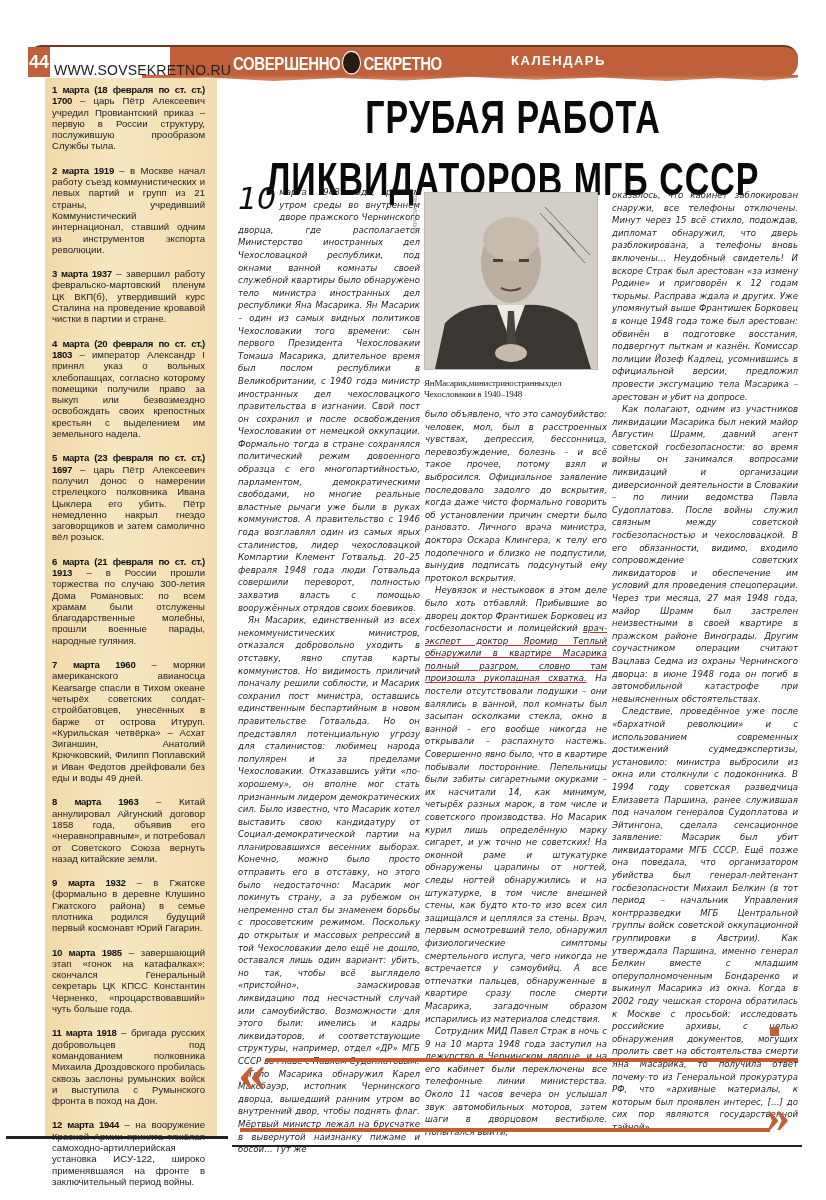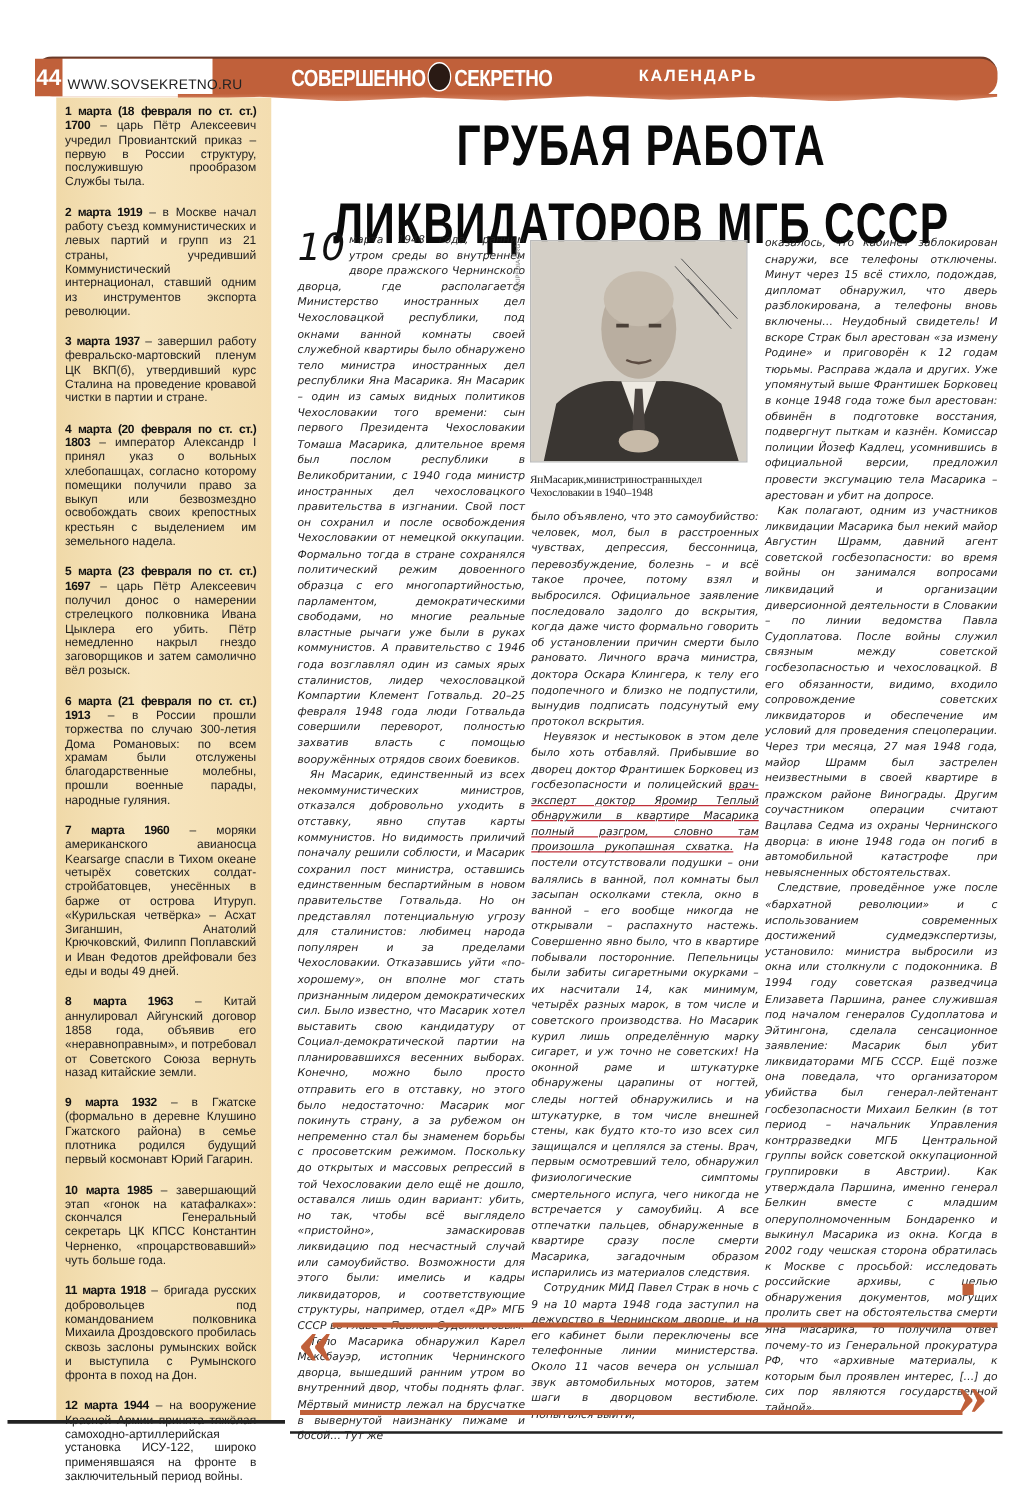--- a/index.html
+++ b/index.html
@@ -3,21 +3,21 @@
 <meta charset="utf-8">
 <style>
   html, body { margin: 0; padding: 0; }
   body { width: 826px; height: 1200px; background: #ffffff; position: relative; overflow: hidden; font-family: "DejaVu Sans", sans-serif; color: #1a1a1a; }
 
   
   .header { position: absolute; left: 28px; top: 45px; width: 770px; height: 30px; background: #c0603a; border-top: 2px solid #6b3a28; border-radius: 14px; }
   .page-num { position: absolute; left: 0; top: 0; width: 22px; height: 30px; background: #c0603a; color: #fff; font-family: "Liberation Sans", sans-serif; font-weight: bold; font-size: 18px; line-height: 30px; text-align: center; }
   .issue-box { position: absolute; left: 22px; top: 0; width: 120px; height: 30px; background: #ffffff; }
   .issue-line1 { position: absolute; left: 26px; top: 2px; font-family: "Liberation Sans", sans-serif; font-size: 9.5px; color: #222; margin-top: 44px; }
-  .issue-line2 { position: absolute; left: 26px; top: 15px; font-family: "Liberation Sans", sans-serif; font-size: 11px; color: #222; letter-spacing: 0.2px; }
+  .issue-line2 { position: absolute; left: 26px; top: 15px; font-family: "Liberation Sans", sans-serif; font-size: 14px; color: #222; letter-spacing: 0.2px; }
   .brand { position: absolute; left: 205px; top: 5px; font-family: "Liberation Sans", sans-serif; font-weight: bold; font-size: 15px; color: #fff; letter-spacing: -0.4px; transform: scaleY(1.25); transform-origin: left top; }
   .brand-logo { display: inline-block; width: 17px; height: 17px; border-radius: 50%; background: #2a1a14; border: 1px solid #fff; vertical-align: middle; margin: 0 2px; position: relative; top: -2px; }
   .section-name { position: absolute; left: 483px; top: 6px; font-family: "Liberation Sans", sans-serif; font-weight: bold; font-size: 13px; color: #ffffff; letter-spacing: 1.5px; }
   .torn { position: absolute; left: 142px; top: 75px; width: 656px; height: 6px; background: linear-gradient(#c0603a, #d98a6a); clip-path: polygon(0 0,100% 0,100% 40%,95% 90%,88% 50%,80% 100%,70% 40%,60% 80%,50% 30%,40% 90%,30% 50%,20% 100%,10% 40%,0 80%); }
 
   
   .sidebar { position: absolute; left: 45px; top: 78px; width: 172px; height: 1058px; background: linear-gradient(90deg, #f0d9a8 0%, #f7e6c0 40%, #f3ddb0 100%); padding: 6px 12px 0 7px; box-sizing: border-box; }
   .cal-item { font-family: "Liberation Sans", sans-serif; font-size: 9.6px; line-height: 11.3px; text-align: justify; margin-bottom: 13px; color: #222; }
   .cal-date { font-weight: bold; font-family: "Liberation Sans", sans-serif; letter-spacing: -0.3px; color: #111; }
   .sidebar-bottom-rule { position: absolute; left: 6px; top: 1136px; width: 222px; height: 3px; background: #222; }

